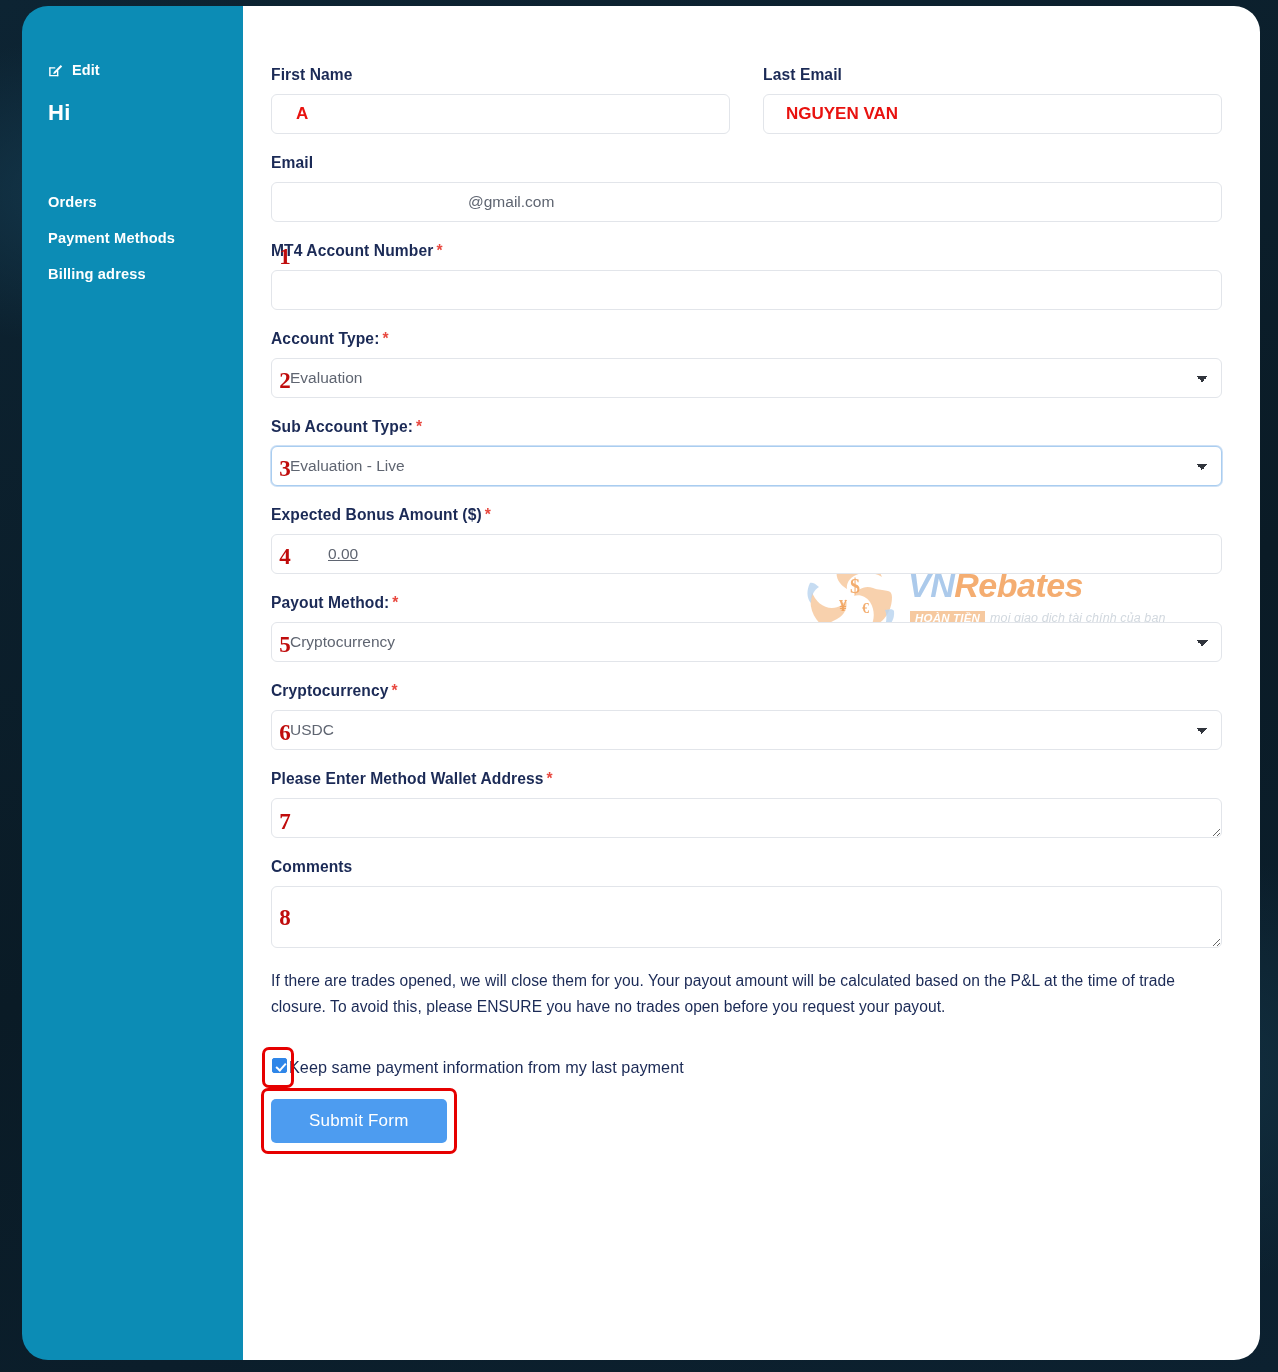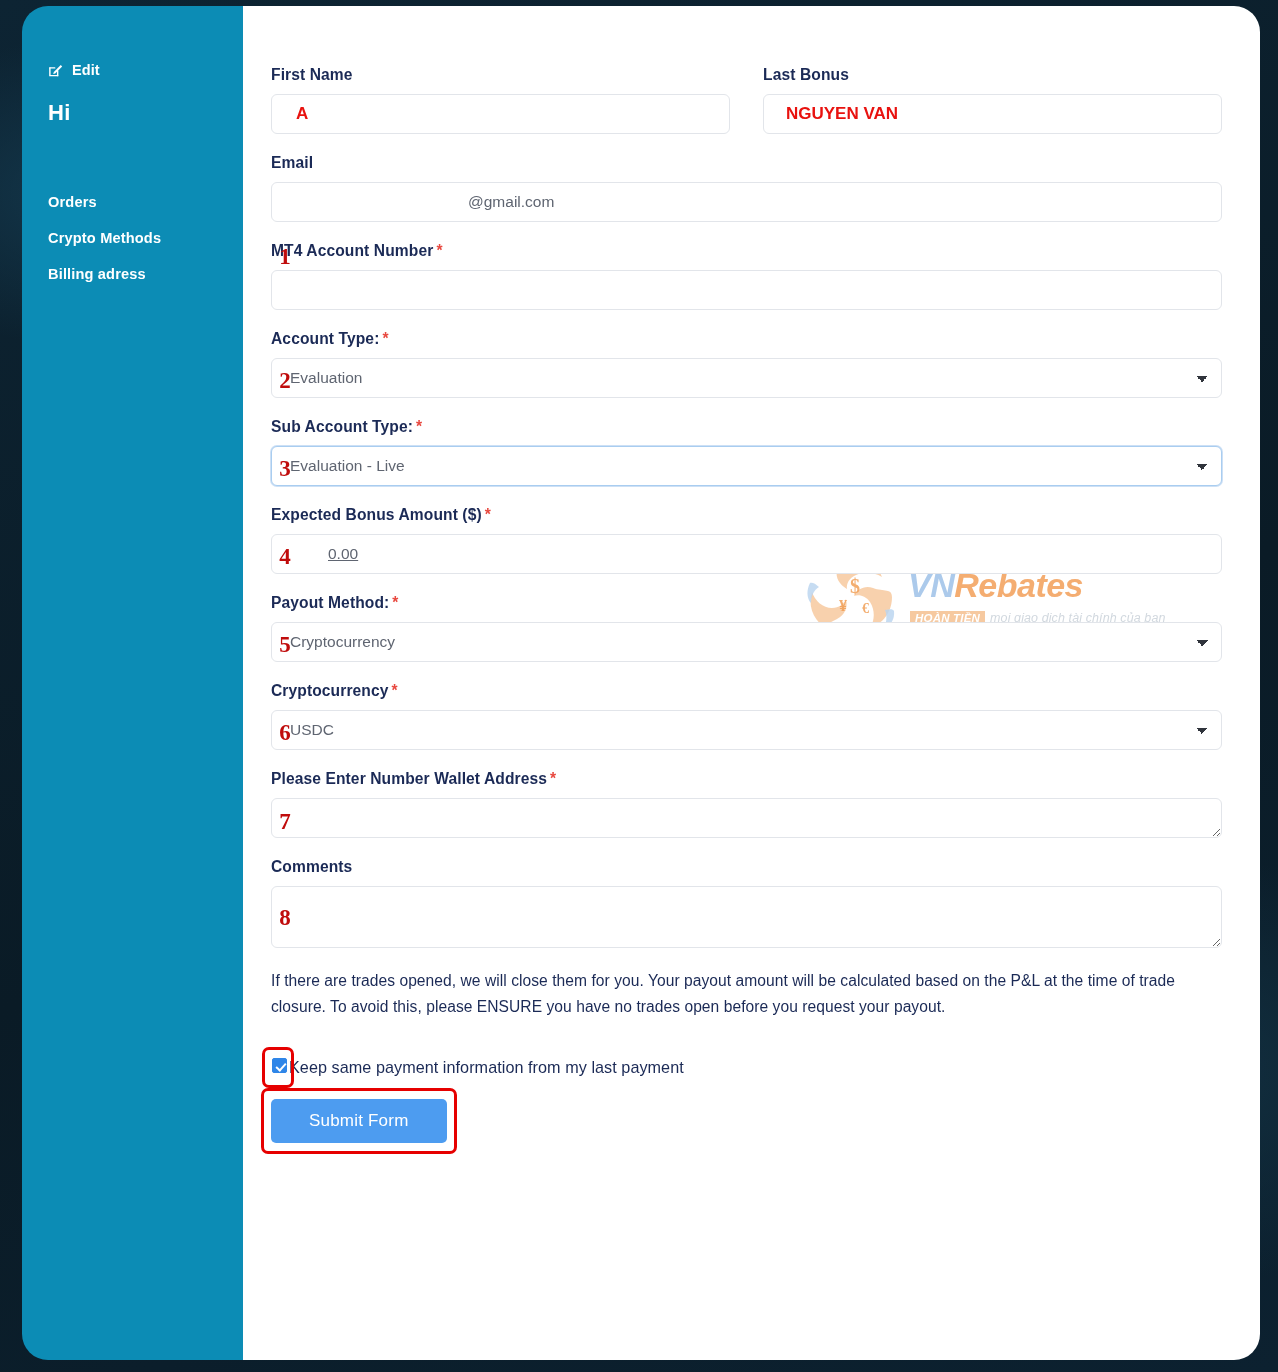--- a/index.html
+++ b/index.html
@@ -244,21 +244,21 @@
           <path d="M6.2 9.6 13.6 2.2l1.5 1.5-7.4 7.4-2.2.7z" fill="#ffffff"></path>
         </svg>
       </span>
       <span>Edit</span>
     </div>
 
     <div class="side-hi">Hi</div>
 
     <div class="side-nav">
       <div class="side-nav-item">Orders</div>
-      <div class="side-nav-item">Crypto Methods</div>
+      <div class="side-nav-item">Payment Methods</div>
       <div class="side-nav-item">Billing adress</div>
     </div>
   </div>
 
   <div id="main">
 
     <div id="watermark">
       <svg width="96" height="92" viewBox="0 0 96 92" style="position:absolute;left:0;top:0;">
         <path d="M48 8c16 0 26 9 30 20-8-5-18-6-26-2-7 3-10 9-9 14-7-4-12-11-10-19C35 12 41 8 48 8z" fill="#f7caa0" opacity=".9"></path>
         <path d="M88 48c0 16-10 27-22 31 5-8 5-18 0-26-4-6-11-8-16-6 3-7 11-11 19-8 11 4 19 0 19 9z" fill="#f7caa0" opacity=".9"></path>
@@ -281,21 +281,21 @@
 
     <div id="form">
 
       
       <div class="row2">
         <div class="col">
           <label class="lbl">First Name</label>
           <input class="inp value-red nowrap-l" value="A" style="">
         </div>
         <div class="col">
-          <label class="lbl">Last Bonus</label>
+          <label class="lbl">Last Email</label>
           <input class="inp value-red" value="NGUYEN VAN" style="">
         </div>
       </div>
 
       
       <div class="field" style="margin-top:20px;">
         <label class="lbl">Email</label>
         <input class="inp" style="padding-left: 196px;" value="@gmail.com">
       </div>
 
@@ -337,21 +337,21 @@
       
       <div class="field" style="position:relative;margin-top:20px;">
         <span class="stepnum" style="top:39px;">6</span>
         <label class="lbl"><span>Cryptocurrency</span><span class="req">*</span></label>
         <div class="sel">USDC</div>
       </div>
 
       
       <div class="field" style="position:relative;margin-top:20px;">
         <span class="stepnum" style="top:40px;">7</span>
-        <label class="lbl"><span>Please Enter Number Wallet Address</span><span class="req">*</span></label>
+        <label class="lbl"><span>Please Enter Method Wallet Address</span><span class="req">*</span></label>
         <textarea class="txa" rows="2" style="height: 40px;"></textarea>
       </div>
 
       
       <div class="field" style="position:relative;margin-top:20px;">
         <span class="stepnum" style="top:48px;">8</span>
         <label class="lbl">Comments</label>
         <textarea class="txa" rows="3" style="height: 62px;"></textarea>
       </div>
 

